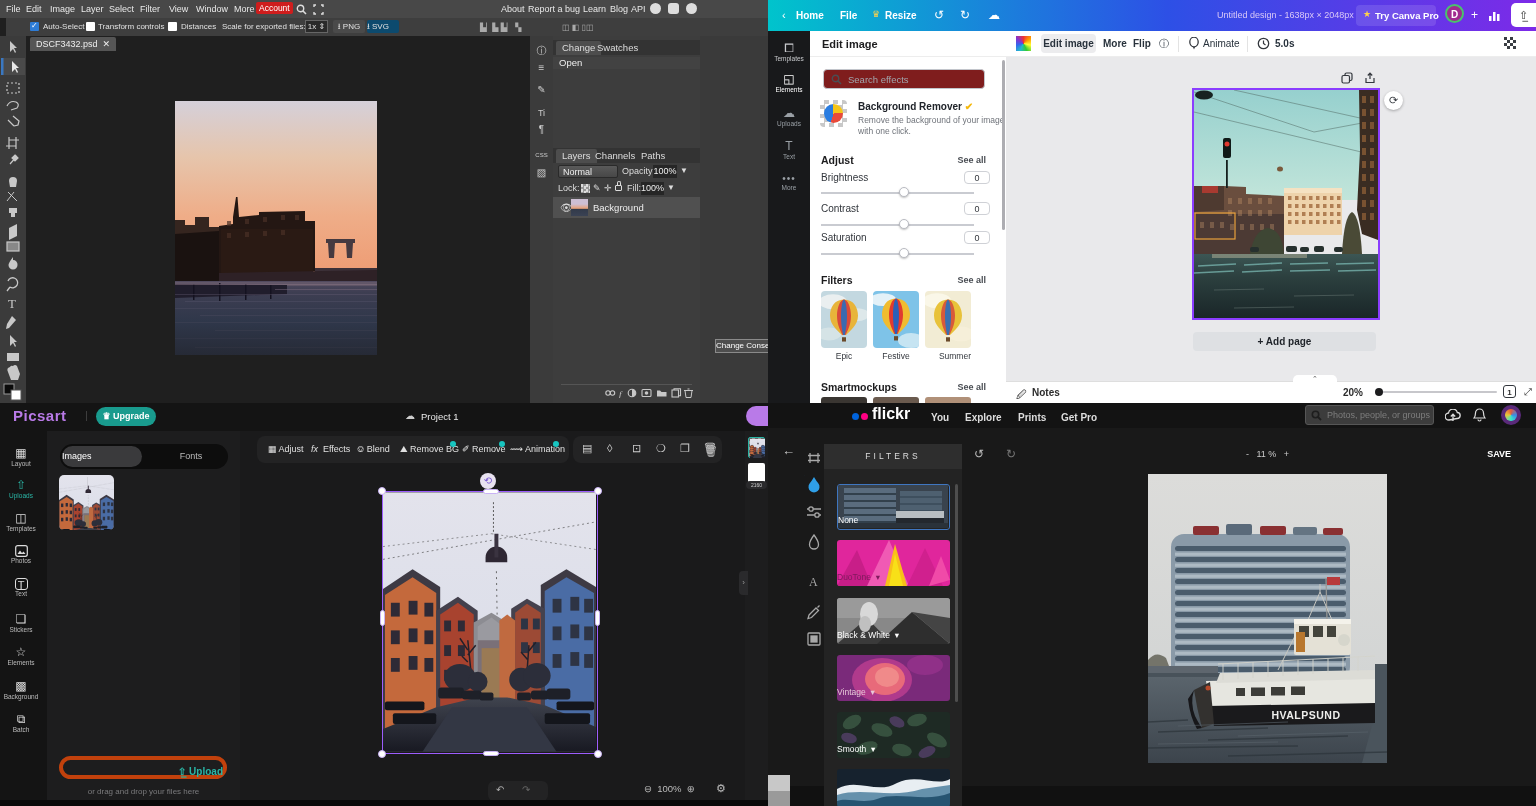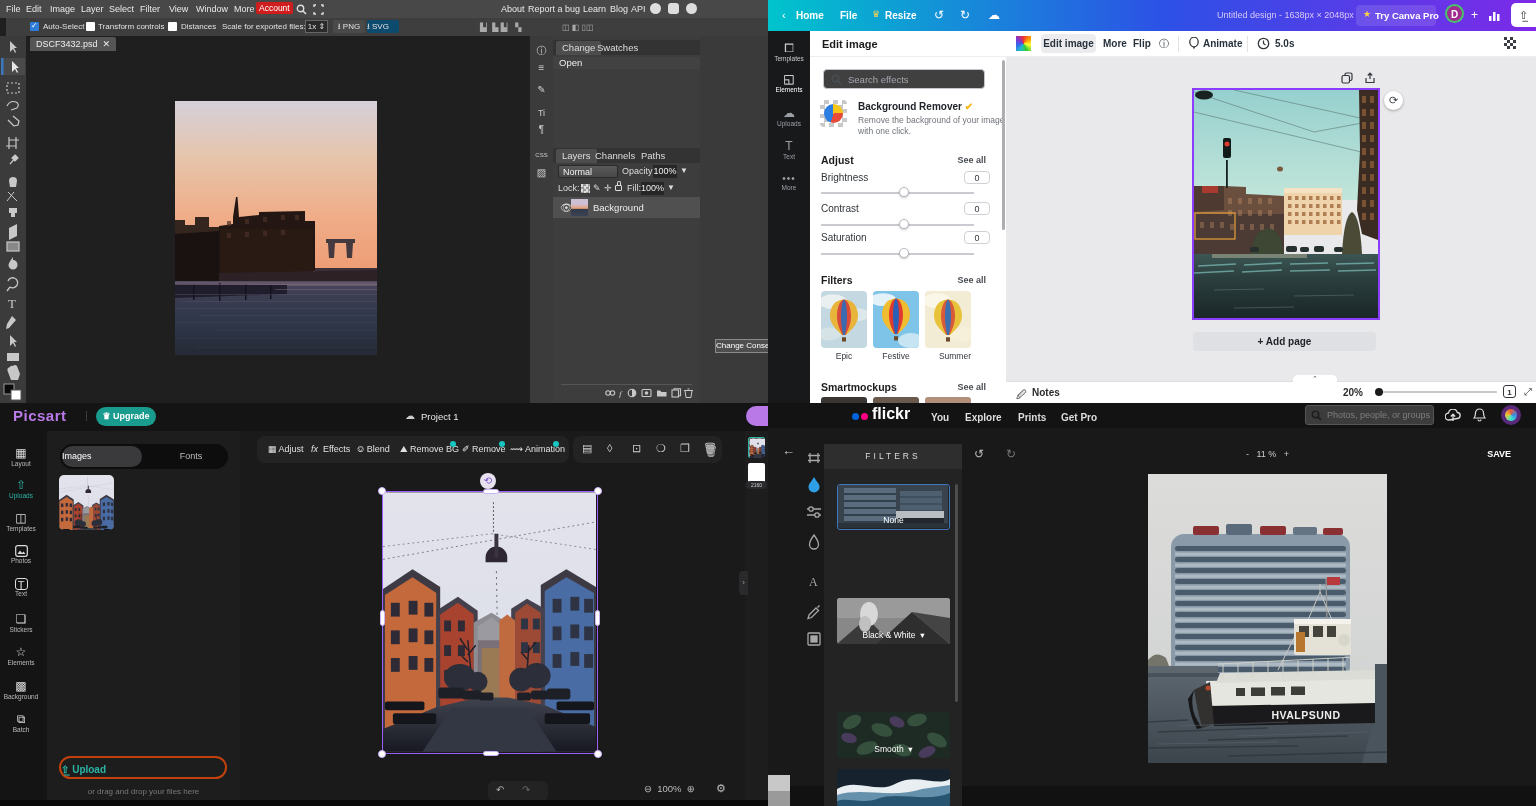--- a/index.html
+++ b/index.html
@@ -45,21 +45,21 @@
 .ps-bottom{left:0;top:397px;width:768px;height:6px;background:#0a0a0a}
 .ps-photo{left:382px;top:88px;width:216px;height:263px;border:1.5px solid #9c5dfd}
 .hdl{position:absolute;width:8px;height:8px;border-radius:50%;background:#fff;border:1.5px solid #c9b2f5;z-index:3}
 .tealdot{position:absolute;width:6px;height:6px;border-radius:50%;background:#18c5c0}
 
 .fk{left:768px;top:403px;width:768px;height:383px;background:#191919;color:#ccc}
 .fk-nav{left:0;top:0;width:768px;height:25px;background:#131313}
 .fk-panel{left:56px;top:41px;width:138px;height:362px;background:#232323}
 .fk-photo{left:380px;top:71px;width:239px;height:289px}
 .thumb{position:absolute;left:13px;width:113px;height:46px;border-radius:3px;overflow:hidden}
-.tlabel{position:absolute;width:100%;text-align:center;color:#fff;font-size:8.5px;bottom:4px}
+.tlabel{position:absolute;width:100%;color:#fff;font-size:8.5px;bottom:4px}
 </style>
 </head>
 <body>
 <div class="page">
 
 <div class="abs pp">
   <div class="abs pp-menu">
     <span style="left:6px">File</span>
         <span style="left:26px">Edit</span>
         <span style="left:50px">Image</span>
@@ -294,21 +294,21 @@
     <span style="position:absolute;left:206px;top:5px;width:15px;height:15px;background:conic-gradient(#e33,#f90,#ff3,#3c3,#2bc,#36e,#83c,#e33)"></span>
     <span style="position:absolute;left:231px;top:3px;width:55px;height:19px;background:#ececee;border-radius:4px;font-weight:bold;text-align:center;line-height:19px;font-size:10px">Edit image</span>
     <span style="position:absolute;left:293px;top:7px;font-weight:bold;font-size:10px">More</span>
     <span style="position:absolute;left:323px;top:7px;font-weight:bold;font-size:10px">Flip</span>
     <span style="position:absolute;left:349px;top:6px;font-size:10px">ⓘ</span>
     <span style="position:absolute;left:368px;top:5px;width:1px;height:16px;background:#e3e3e3"></span>
     <svg style="position:absolute;left:378px;top:6px" width="12" height="13" viewBox="0 0 12 13">
           <ellipse cx="6" cy="5" rx="4.2" ry="4.8" fill="none" stroke="#33373d" stroke-width="1.3"></ellipse>
           <path d="M5 10 h2 l-1 2.5 Z" fill="#33373d"></path>
         </svg>
-    <span style="position:absolute;left:393px;top:7px;font-weight:bold;font-size:10px">Animate</span>
+    <span style="position:absolute;left:393px;top:7px;font-weight:normal;font-size:10px">Animate</span>
     <span style="position:absolute;left:437px;top:5px;width:1px;height:16px;background:#e3e3e3"></span>
     <svg style="position:absolute;left:447px;top:6px" width="13" height="13" viewBox="0 0 13 13">
           <circle cx="6.5" cy="6.5" r="5.2" fill="none" stroke="#33373d" stroke-width="1.3"></circle>
           <path d="M6.5 3.5 V6.5 L8.5 8" fill="none" stroke="#33373d" stroke-width="1.2"></path>
         </svg>
     <span style="position:absolute;left:465px;top:7px;font-weight:bold;font-size:10px">5.0s</span>
     <svg style="position:absolute;left:694px;top:6px" width="13" height="13" viewBox="0 0 13 13">
           <g fill="#3a3e44">
             <rect x="0" y="0" width="3" height="3"></rect>
             <rect x="6" y="0" width="3" height="3"></rect>
@@ -316,21 +316,21 @@
             <rect x="9" y="3" width="3" height="3"></rect>
             <rect x="0" y="6" width="3" height="3"></rect>
             <rect x="6" y="6" width="3" height="3"></rect>
             <rect x="3" y="9" width="3" height="3"></rect>
             <rect x="9" y="9" width="3" height="3"></rect>
           </g>
         </svg>
 
   </div>
   <div class="abs cv-panel">
-    <div style="position:absolute;left:13px;top:12px;width:162px;height:20px;border:1px solid #c2c5cb;border-radius:4px;background:#404040">
+    <div style="position:absolute;left:13px;top:12px;width:162px;height:20px;border:1px solid #c2c5cb;border-radius:4px;background:#7f1d1d">
       <svg style="position:absolute;left:7px;top:4px" width="11" height="11" viewBox="0 0 11 11">
             <circle cx="4.5" cy="4.5" r="3.2" fill="none" stroke="#4a4e54" stroke-width="1.4"></circle>
             <line x1="7" y1="7" x2="10" y2="10" stroke="#4a4e54" stroke-width="1.6"></line>
           </svg>
       <span style="position:absolute;left:24px;top:4px;font-size:9.5px;color:#a2a6ad">Search effects</span>
     </div>
     <div style="position:absolute;left:10px;top:43px;width:27px;height:27px;border-radius:4px;background:
       conic-gradient(#c8c8c8 25%,#fff 0 50%,#c8c8c8 0 75%,#fff 0);background-size:9px 9px">
       <span style="position:absolute;left:4px;top:4px;width:19px;height:19px;border-radius:50%;background:conic-gradient(#f5c518 0 25%,#e84a3a 25% 55%,#2a7de1 55% 100%)"></span>
     </div>
@@ -596,21 +596,21 @@
   <div class="abs ps-panel">
     <div style="position:absolute;left:13px;top:13px;width:168px;height:25px;background:#0d0d0d;border-radius:13px">
       <span style="position:absolute;left:2px;top:2px;width:80px;height:21px;background:#3a3a3c;border-radius:11px;color:#fff;font-size:9px;line-height:21px">Images</span>
       <span style="position:absolute;left:96px;top:2px;width:70px;height:21px;color:#bbb;font-size:9px;text-align:center;line-height:21px">Fonts</span>
     </div>
     <div style="position:absolute;left:12px;top:44px;width:55px;height:55px;border-radius:5px;overflow:hidden">
       <svg width="55" height="55" viewBox="0 0 216 216">
             <use href="#pstreet"></use>
           </svg>
     </div>
-    <div style="position:absolute;left:12px;top:325px;width:168px;height:23px;border:2px solid #c2410c;border-radius:12px;text-align:left">
+    <div style="position:absolute;left:12px;top:325px;width:168px;height:23px;border:4px solid #c2410c;border-radius:12px;text-align:right">
       <span style="color:#2ab5a5;font-size:10px;font-weight:bold;line-height:23px">⇧̲ Upload</span>
     </div>
     <div style="position:absolute;left:0;top:356px;width:193px;text-align:center;font-size:8px;color:#7a7a7c">or drag and drop your files here</div>
   </div>
   <div style="position:absolute;left:257px;top:33px;width:312px;height:27px;background:#232324;border-radius:8px;color:#e0e0e0;font-size:9px">
     <span style="position:absolute;left:11px;top:8px;white-space:nowrap">▦ Adjust</span>
     <span style="position:absolute;left:54px;top:8px;white-space:nowrap;font-style:italic">fx</span>
         <span style="position:absolute;left:66px;top:8px;white-space:nowrap">Effects</span>
     <span style="position:absolute;left:100px;top:8px;white-space:nowrap">⎊ Blend</span>
     <span style="position:absolute;left:143px;top:8px;white-space:nowrap">⛰ Remove BG</span>
@@ -821,34 +821,56 @@
               <line x1="62" y1="19" x2="104" y2="19"></line>
               <line x1="62" y1="26" x2="104" y2="26"></line>
             </g>
         <rect x="58" y="26" width="48" height="9" fill="#b8bec2"></rect>
         <rect x="58" y="33" width="48" height="5" fill="#23282e"></rect>
         <rect x="0" y="38" width="110" height="5" fill="#2a323a"></rect>
       </svg>
       <div class="tlabel">None</div>
     </div>
 
+    <div class="thumb" style="top:96px">
+      <svg width="113" height="46" viewBox="0 0 113 46">
+        <rect width="113" height="46" fill="#e0269c"></rect>
+        <path d="M0 46 L20 10 35 46 Z" fill="#c81e88"></path>
+        <path d="M30 46 L52 0 72 46 Z" fill="#f05ab4"></path>
+        <path d="M48 46 L58 4 70 46 Z" fill="#f8c018"></path>
+        <path d="M52 46 L58 14 66 46 Z" fill="#f8e018"></path>
+        <path d="M70 46 L88 8 106 46 Z" fill="#d0208e"></path>
+        <path d="M92 46 L104 16 113 40 Z" fill="#f04aa8"></path>
+      </svg>
+      <div class="tlabel" style="color:#801a5e">DuoTone&nbsp;&nbsp;▾</div>
+    </div>
 
     <div class="thumb" style="top:154px">
       <svg width="113" height="46" viewBox="0 0 113 46">
         <rect width="113" height="46" fill="#888"></rect>
         <rect width="113" height="20" fill="#9a9a9a"></rect>
         <path d="M0 46 L30 20 55 46 Z" fill="#3a3a3a"></path>
         <path d="M40 46 L75 14 113 46 Z" fill="#2e2e2e"></path>
         <path d="M75 14 L113 46 113 20 Z" fill="#444"></path>
         <ellipse cx="32" cy="16" rx="9" ry="12" fill="#d8d8d8"></ellipse>
         <ellipse cx="28" cy="26" rx="6" ry="8" fill="#c0c0c0"></ellipse>
       </svg>
       <div class="tlabel">Black &amp; White&nbsp;&nbsp;▾</div>
     </div>
 
+    <div class="thumb" style="top:211px">
+      <svg width="113" height="46" viewBox="0 0 113 46">
+        <rect width="113" height="46" fill="#7a2a7a"></rect>
+        <ellipse cx="45" cy="25" rx="30" ry="22" fill="#b03a8c"></ellipse>
+        <ellipse cx="48" cy="24" rx="20" ry="16" fill="#e86a7a"></ellipse>
+        <ellipse cx="50" cy="22" rx="12" ry="10" fill="#f08a8a"></ellipse>
+        <ellipse cx="88" cy="10" rx="18" ry="10" fill="#903088"></ellipse>
+      </svg>
+      <div class="tlabel" style="color:#e8c8d8">Vintage&nbsp;&nbsp;▾</div>
+    </div>
 
     <div class="thumb" style="top:268px">
       <svg width="113" height="46" viewBox="0 0 113 46">
         <rect width="113" height="46" fill="#1e2a24"></rect>
         <g fill="#36503e">
               <ellipse cx="15" cy="10" rx="10" ry="6" transform="rotate(-30 15 10)"></ellipse>
               <ellipse cx="45" cy="18" rx="11" ry="6" transform="rotate(20 45 18)"></ellipse>
               <ellipse cx="80" cy="8" rx="10" ry="6" transform="rotate(-15 80 8)"></ellipse>
               <ellipse cx="100" cy="28" rx="11" ry="6" transform="rotate(30 100 28)"></ellipse>
               <ellipse cx="30" cy="36" rx="11" ry="6" transform="rotate(-20 30 36)"></ellipse>

